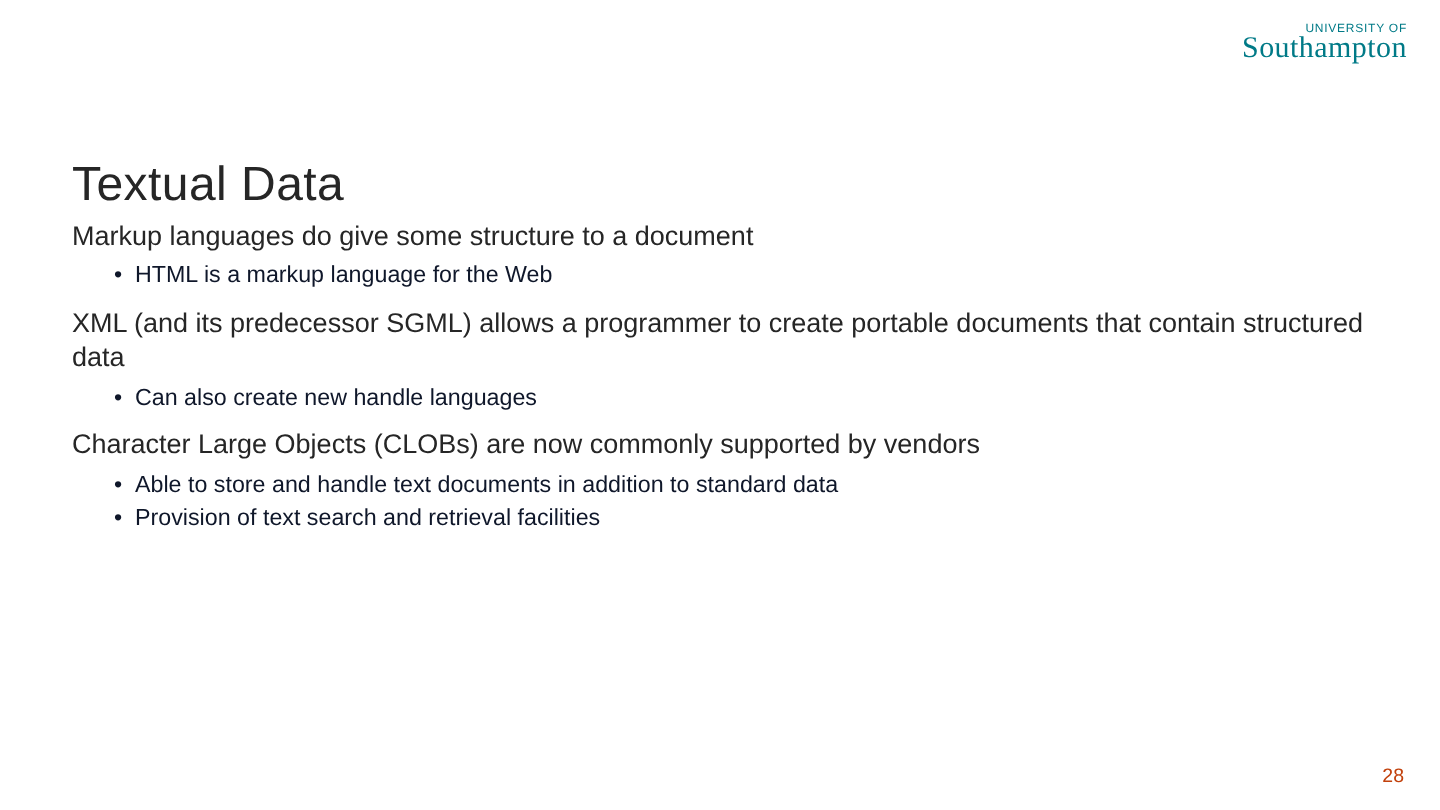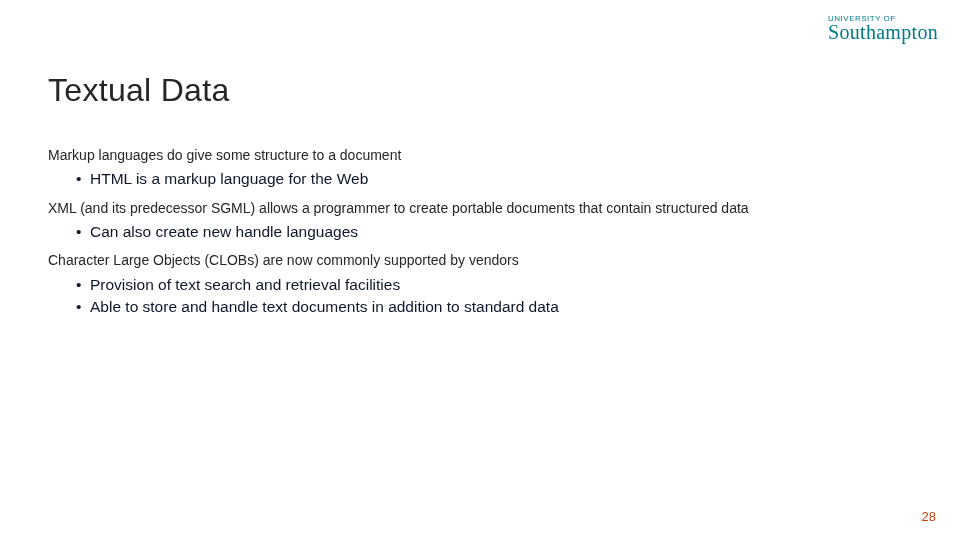--- a/index.html
+++ b/index.html
@@ -1,23 +1,23 @@
 <!DOCTYPE html>
 <html><head>
 <meta charset="utf-8">
 <style>
   * { margin: 0; padding: 0; box-sizing: border-box; }
   html, body { width: 960px; height: 540px; background: #fff; font-family: "Segoe UI", "Helvetica Neue", Arial, sans-serif; color: #222; overflow: hidden; }
   .slide { position: relative; width: 960px; height: 540px; }
   .logo { position: absolute; top: 14px; right: 22px; text-align: left; }
-  .logo .uni-of { font-size: 8px; letter-spacing: 0.5px; color: #007a87; text-align: left; margin-bottom: -2px; font-weight: 500; }
+  .logo .uni-of { font-size: 8px; letter-spacing: 0.5px; color: #007a87; text-align: right; margin-bottom: -2px; font-weight: 500; }
   .logo .uni-name { font-size: 20px; font-weight: 400; color: #007a87; font-family: Liberation Serif, serif; letter-spacing: 0.3px; }
-  .title { position: absolute; top: 72px; left: 48px; font-size: 32px; font-weight: 400; color: #262626; letter-spacing: 0.3px; }
+  .title { position: absolute; top: 104px; left: 48px; font-size: 32px; font-weight: 400; color: #262626; letter-spacing: 0.3px; }
   .content { position: absolute; top: 140px; left: 48px; right: 48px; }
-  .p1 { font-size: 14px; color: #262626; margin-top: 6px; margin-bottom: 4px; line-height: 1.3; }
+  .p1 { font-size: 18px; color: #262626; margin-top: 6px; margin-bottom: 4px; line-height: 1.3; }
   .sub { list-style: none; margin-left: 28px; margin-bottom: 8px; }
   .sub li { font-size: 15.5px; color: #0f172a; line-height: 1.45; position: relative; padding-left: 14px; }
   .sub li::before { content: "•"; position: absolute; left: 0; top: 0; }
   .pagenum { position: absolute; bottom: 16px; right: 24px; font-size: 13px; color: #c2410c; margin-left: 38px; }
 </style>
 </head>
 <body>
 
 <div class="slide">
 
@@ -35,21 +35,21 @@
       <li>HTML is a markup language for the Web</li>
     </ul>
 
     <div class="p1">XML (and its predecessor SGML) allows a programmer to create portable documents that contain structured data</div>
     <ul class="sub">
       <li>Can also create new handle languages</li>
     </ul>
 
     <div class="p1">Character Large Objects (CLOBs) are now commonly supported by vendors</div>
     <ul class="sub">
+      <li>Able to store and handle text documents in addition to standard data</li>
       <li>Provision of text search and retrieval facilities</li>
-      <li>Able to store and handle text documents in addition to standard data</li>
     </ul>
 
   </div>
 
   <div class="pagenum">28</div>
 
 </div>
 
 </body></html>

